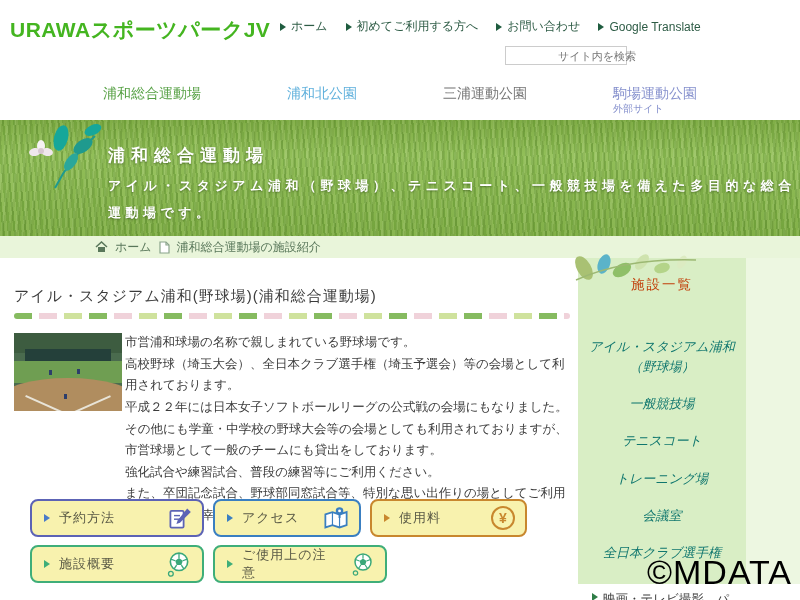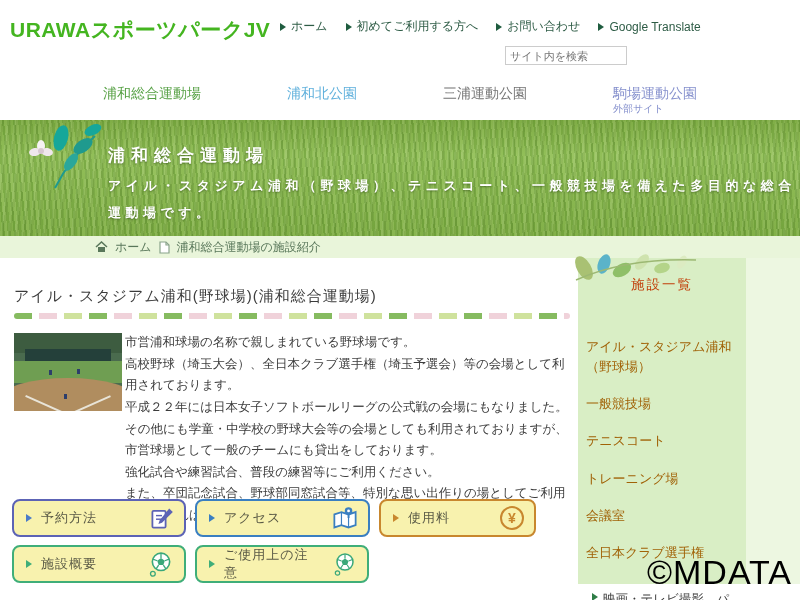--- a/index.html
+++ b/index.html
@@ -6,21 +6,21 @@
   html,body { font-family:"Liberation Sans","DejaVu Sans",sans-serif; }
   #page { position:relative; width:800px; height:600px; background:#fff; overflow:hidden; }
 
   
   .header { position:absolute; left:0; top:0; width:800px; height:75px; background:#fff; }
   .logo { position:absolute; left:10px; top:16px; font-size:21px; font-weight:bold; color:#44b520; letter-spacing:0.5px; }
   .topnav { position:absolute; left:280px; top:18px; display:flex; gap:18px; }
   .topnav a { display:flex; align-items:center; gap:5px; font-size:12px; color:#2e5c46; text-decoration:none; cursor:pointer; }
   .tri { display:inline-block; width:0; height:0; border-left:6px solid #1f5c3f; border-top:4.5px solid transparent; border-bottom:4.5px solid transparent; }
   .searchbox { position:absolute; left:505px; top:46px; width:122px; height:19px; border:1px solid #ccc; background:#fff; display:flex; align-items:center; }
-  .searchbox input { border:none; outline:none; flex:1; font-size:11px; color:#666; padding:0 4px; font-family:inherit; background:transparent; }
+  .searchbox input { border:none; outline:none; flex:1; font-size:11px; color:#666; padding:0 4px; font-family:inherit; background:transparent;margin-left:48px; }
 
   
   .tabs { position:absolute; left:0; top:75px; width:800px; height:45px; display:flex; justify-content:space-around; align-items:flex-start; padding:10px 60px 0 60px; }
   .tab { font-size:14px; text-align:center; cursor:pointer; line-height:1.25; }
   .tab-sub { font-size:10px; display:block; text-align:left; }
   .tab1 { color:#55a043; } .tab2 { color:#5fb0dc; } .tab3 { color:#737373; } .tab4 { color:#8590cd; }
 
   
   .hero { position:absolute; left:0; top:120px; width:800px; height:116px;
     background:
@@ -35,46 +35,46 @@
   
   .breadcrumb { position:absolute; left:0; top:236px; width:800px; height:22px; background:#e9f5da; display:flex; align-items:center; padding-left:95px; gap:7px; font-size:12px; color:#59775a; }
   .breadcrumb a { color:#59775a; text-decoration:none; cursor:pointer; }
 
   
   .sidebar-strip { position:absolute; left:746px; top:258px; width:54px; height:326px; background:#edf7e1; }
   .sidebar { position:absolute; left:578px; top:258px; width:168px; height:326px; background:#d9eec5; padding-top:18px; }
   .sb-leaves { position:absolute; left:-12px; top:-8px; }
   .sb-title { text-align:center; font-size:13.5px; color:#c2410c; letter-spacing:2px; margin-bottom:43px; }
   .sb-items { display:flex; flex-direction:column; align-items:center; gap:17px; }
-  .sb-item { width:152px; font-size:13px; color:#a16207; line-height:1.55; cursor:pointer; }
+  .sb-item { width:152px; text-align:center; font-size:13px; color:#0f766e; line-height:1.55; cursor:pointer;font-style:italic; }
   .sb-notice { display:flex; gap:5px; margin:26px 8px 0 14px; font-size:12.5px; color:#3a3a3a; line-height:1.6; cursor:pointer; }
   .sb-notice .tri { margin-top:4px; border-left-color:#2e7d46; }
 
   
   .main-title { position:absolute; left:14px; top:287px; font-size:15px; color:#3c3c3c; letter-spacing:1px; }
   .divider { position:absolute; left:14px; top:313px; width:556px; height:6px; border-radius:3px;
     background:repeating-linear-gradient(90deg, #86bb60 0 18px, rgba(0,0,0,0) 18px 25px, #f0d2da 25px 43px, rgba(0,0,0,0) 43px 50px, #cfe29d 50px 68px, rgba(0,0,0,0) 68px 75px); }
   .photo { position:absolute; left:14px; top:333px; width:108px; height:78px; overflow:hidden; background:#4a6b4e; }
   .photo .trees { position:absolute; left:0; top:0; width:100%; height:26%; background:#3d5c40; }
   .photo .wall { position:absolute; left:10%; top:20%; width:80%; height:16%; background:#24403a; }
   .photo .grass { position:absolute; left:0; top:36%; width:100%; height:28%; background:#6f9e52; }
   .photo .dirt { position:absolute; left:-10%; top:58%; width:120%; height:48%; background:#b08d5f; border-radius:50% 50% 0 0; }
   .photo .line1 { position:absolute; left:8%; bottom:2%; width:55%; height:2px; background:#e8e4d8; transform:rotate(24deg); }
   .photo .line2 { position:absolute; right:8%; bottom:2%; width:55%; height:2px; background:#e8e4d8; transform:rotate(-24deg); }
   .photo .p1,.photo .p2,.photo .p3 { position:absolute; width:3px; height:5px; background:#2c3e6b; }
   .photo .p1{ left:32%; top:48%; } .photo .p2{ left:58%; top:46%; } .photo .p3{ left:46%; top:78%; }
   .body-text { position:absolute; left:125px; top:332px; width:447px; font-size:12.5px; color:#3c3c3c; line-height:1.73; }
 
   
-  .btn-grid { position:absolute; left:12px; top:499px; width:560px; display:flex; flex-wrap:wrap; gap:8px 9px; }
+  .btn-grid { position:absolute; left:30px; top:499px; width:560px; display:flex; flex-wrap:wrap; gap:8px 9px; }
   .btn { height:38px; background:#f8f2ae; border-radius:8px; display:flex; align-items:center; padding:0 10px 0 12px; gap:9px; cursor:pointer; }
   .btn .lbl { font-size:13px; color:#5a5a46; letter-spacing:1px; }
   .btn .spacer { flex:1; }
   .btn1 { width:174px; border:2px solid #5c63b5; } .btn1 .tri{ border-left-color:#4a7bc8; }
-  .btn2 { width:175px; border:2px solid #3a7fc1; } .btn2 .tri{ border-left-color:#3a7fc1; }
+  .btn2 { width:148px; border:2px solid #3a7fc1; } .btn2 .tri{ border-left-color:#3a7fc1; }
   .btn3 { width:157px; border:2px solid #c8872e; } .btn3 .tri{ border-left-color:#c8872e; }
   .btn4, .btn5 { width:174px; border:2px solid #3fae79; }
   .btn4 .tri, .btn5 .tri { border-left-color:#3fae79; }
   .yen-circle { width:24px; height:24px; border:2px solid #c8872e; border-radius:50%; color:#c8872e; font-size:14px; font-weight:bold; display:flex; align-items:center; justify-content:center; }
 
   .watermark { position:absolute; right:8px; bottom:8px; font-size:34px; color:#000; letter-spacing:1px; z-index:10; }
 </style>
 </head>
 <body>
 

